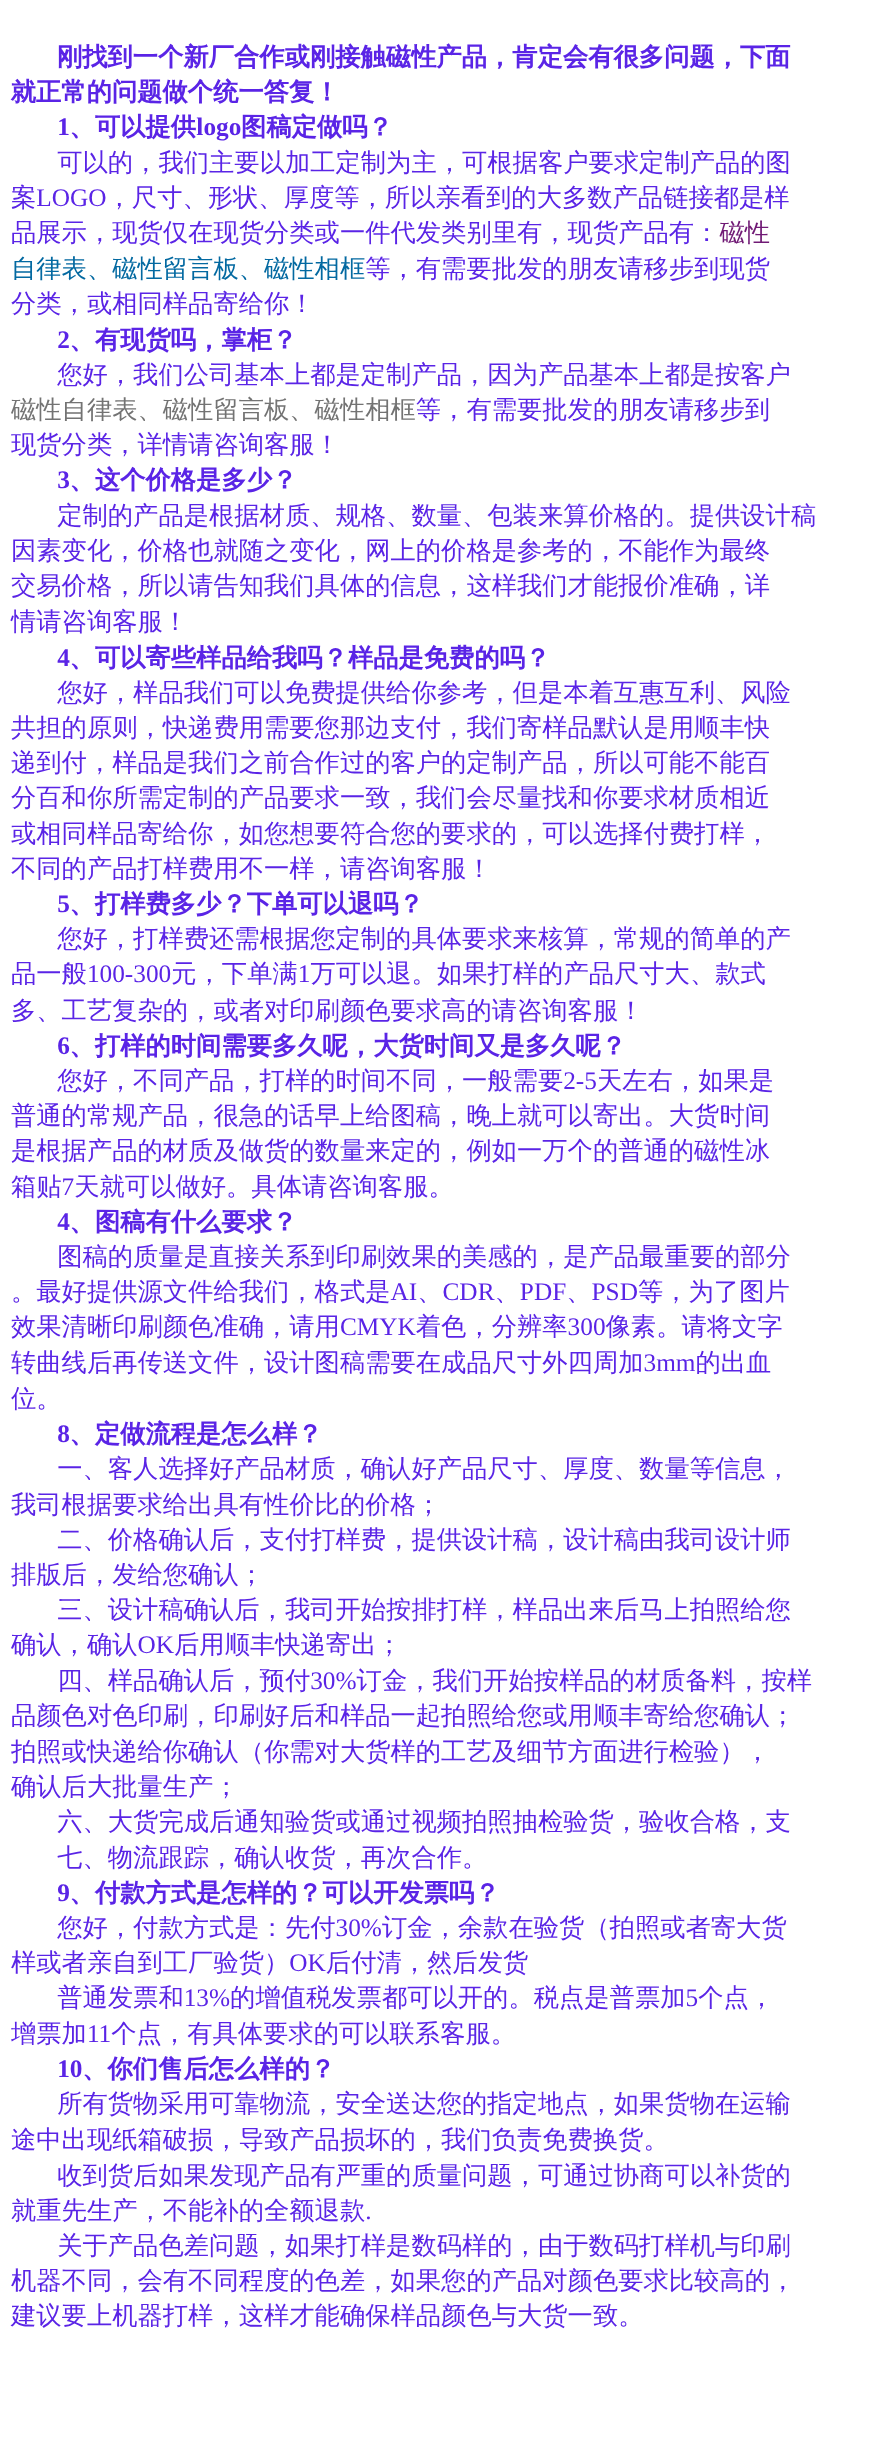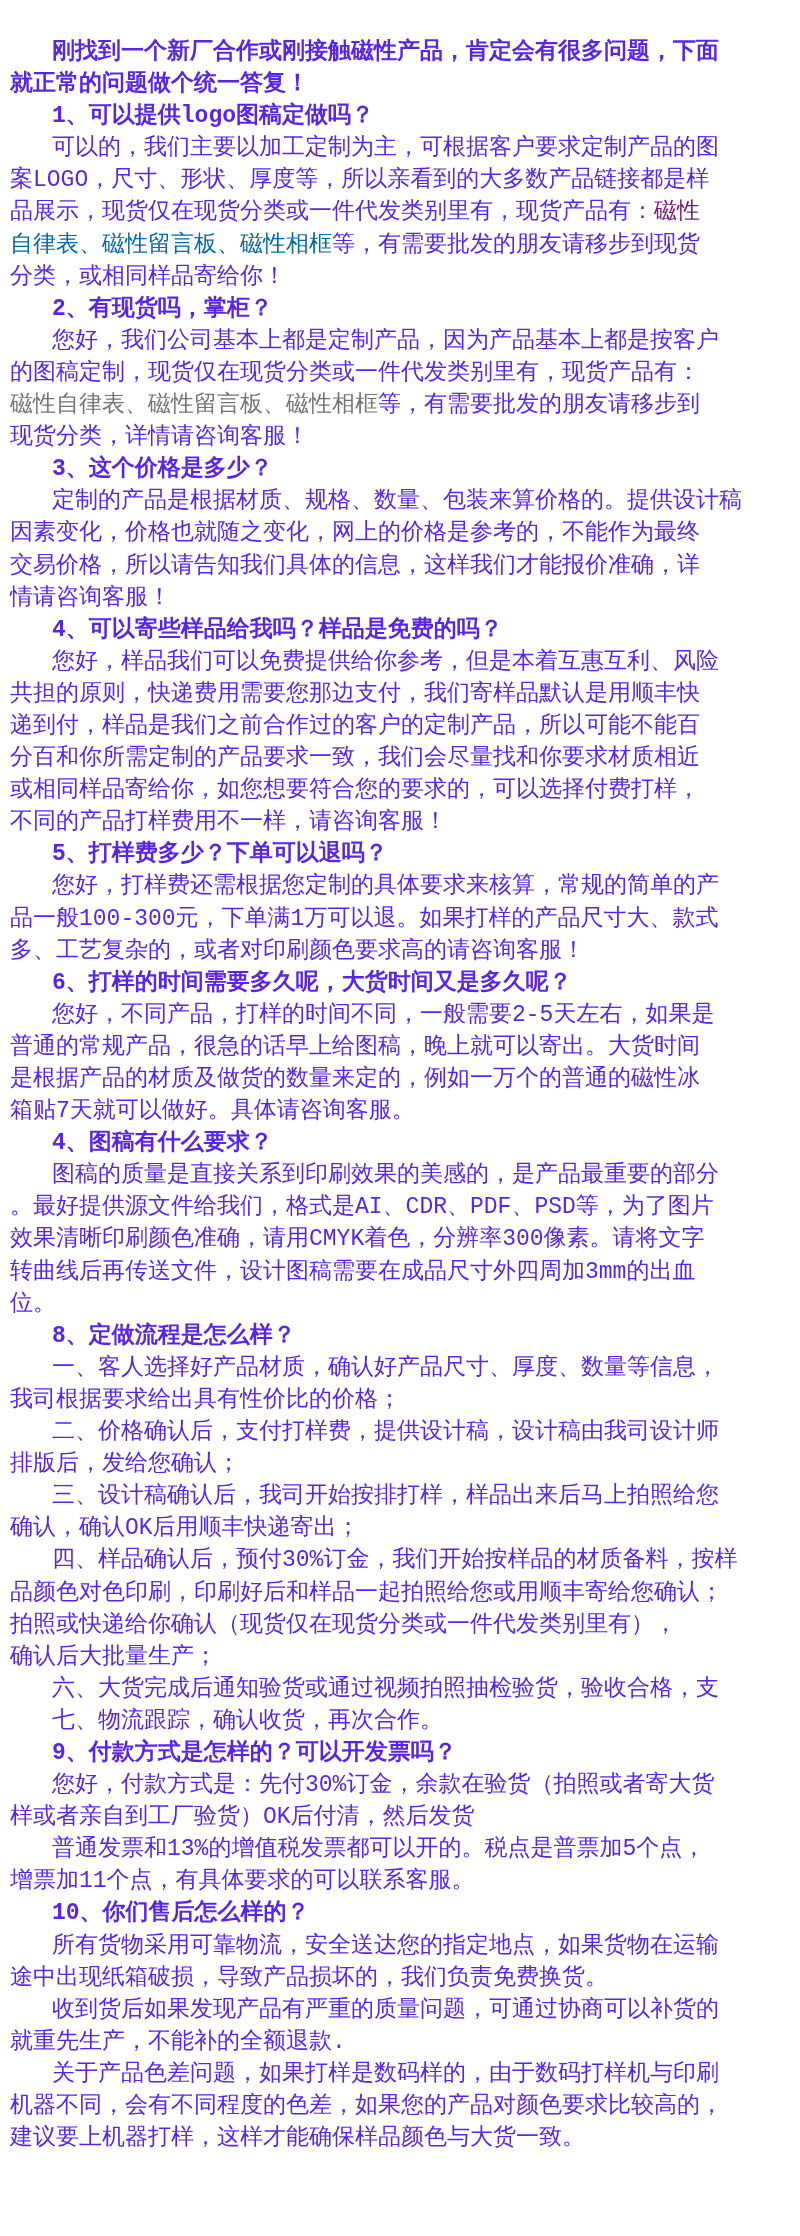--- a/index.html
+++ b/index.html
@@ -1,19 +1,19 @@
 <!DOCTYPE html>
 <html><head>
 <meta charset="utf-8">
 <style>
   html, body { margin: 0; padding: 0; background: #ffffff; }
   body { width: 800px; height: 2236px; overflow: hidden; position: relative; }
   .page {
     position: absolute; left: 0; top: 36px; width: 675px;
-    font-family: Liberation Mono, monospace;
+    font-family: Liberation Serif, serif;
     color: #5a24e6;
   }
   .line {
     height: 32.1px; line-height: 32px;
     font-size: 23px;
     white-space: nowrap;
     padding-left: 10px;
     box-sizing: border-box;
     width: 800px;
     overflow: hidden;
@@ -36,21 +36,20 @@
         <div class="line indent bold">1、可以提供logo图稿定做吗？</div>
         <div class="line indent"><span>可以的，我们主要以加工定制为主，可根据客户要求定制产品的图</span></div>
         <div class="line"><span>案LOGO，尺寸、形状、厚度等，所以亲看到的大多数产品链接都是样</span></div>
         <div class="line"><span>品展示，现货仅在现货分类或一件代发类别里有，现货产品有：</span><span class="seg-red" style="color: #701a75;">磁性</span></div>
         <div class="line"><span class="seg-red" style="color: #0369a1;">自律表、磁性留言板、磁性相框</span><span>等，有需要批发的朋友请移步到现货</span></div>
         <div class="line"><span>分类，或相同样品寄给你！</span></div>
       </div>
       <div class="block">
         <div class="line indent bold">2、有现货吗，掌柜？</div>
         <div class="line indent"><span>您好，我们公司基本上都是定制产品，因为产品基本上都是按客户</span></div>
-        <div class="line"><span>的图稿定制，现货仅在现货分类或一件代发类别里有，现货产品有：</span></div>
         <div class="line"><span class="seg-red" style="color: #737373;">磁性自律表、磁性留言板、磁性相框</span><span>等，有需要批发的朋友请移步到</span></div>
         <div class="line"><span>现货分类，详情请咨询客服！</span></div>
       </div>
       <div class="block">
         <div class="line indent bold">3、这个价格是多少？</div>
         <div class="line indent"><span>定制的产品是根据材质、规格、数量、包装来算价格的。提供设计稿</span></div>
         <div class="line"><span>因素变化，价格也就随之变化，网上的价格是参考的，不能作为最终</span></div>
         <div class="line"><span>交易价格，所以请告知我们具体的信息，这样我们才能报价准确，详</span></div>
         <div class="line"><span>情请咨询客服！</span></div>
       </div>
@@ -87,21 +86,21 @@
       <div class="block">
         <div class="line indent bold">8、定做流程是怎么样？</div>
         <div class="line indent"><span>一、客人选择好产品材质，确认好产品尺寸、厚度、数量等信息，</span></div>
         <div class="line"><span>我司根据要求给出具有性价比的价格；</span></div>
         <div class="line indent"><span>二、价格确认后，支付打样费，提供设计稿，设计稿由我司设计师</span></div>
         <div class="line"><span>排版后，发给您确认；</span></div>
         <div class="line indent"><span>三、设计稿确认后，我司开始按排打样，样品出来后马上拍照给您</span></div>
         <div class="line"><span>确认，确认OK后用顺丰快递寄出；</span></div>
         <div class="line indent"><span>四、样品确认后，预付30%订金，我们开始按样品的材质备料，按样</span></div>
         <div class="line"><span>品颜色对色印刷，印刷好后和样品一起拍照给您或用顺丰寄给您确认；</span></div>
-        <div class="line"><span>拍照或快递给你确认（现货仅在现货分类或一件代发类别里有），</span></div>
+        <div class="line"><span>拍照或快递给你确认（你需对大货样的工艺及细节方面进行检验），</span></div>
         <div class="line"><span>确认后大批量生产；</span></div>
         <div class="line indent"><span>六、大货完成后通知验货或通过视频拍照抽检验货，验收合格，支</span></div>
         <div class="line indent"><span>七、物流跟踪，确认收货，再次合作。</span></div>
       </div>
       <div class="block">
         <div class="line indent bold">9、付款方式是怎样的？可以开发票吗？</div>
         <div class="line indent"><span>您好，付款方式是：先付30%订金，余款在验货（拍照或者寄大货</span></div>
         <div class="line"><span>样或者亲自到工厂验货）OK后付清，然后发货</span></div>
         <div class="line indent"><span>普通发票和13%的增值税发票都可以开的。税点是普票加5个点，</span></div>
         <div class="line"><span>增票加11个点，有具体要求的可以联系客服。</span></div>

